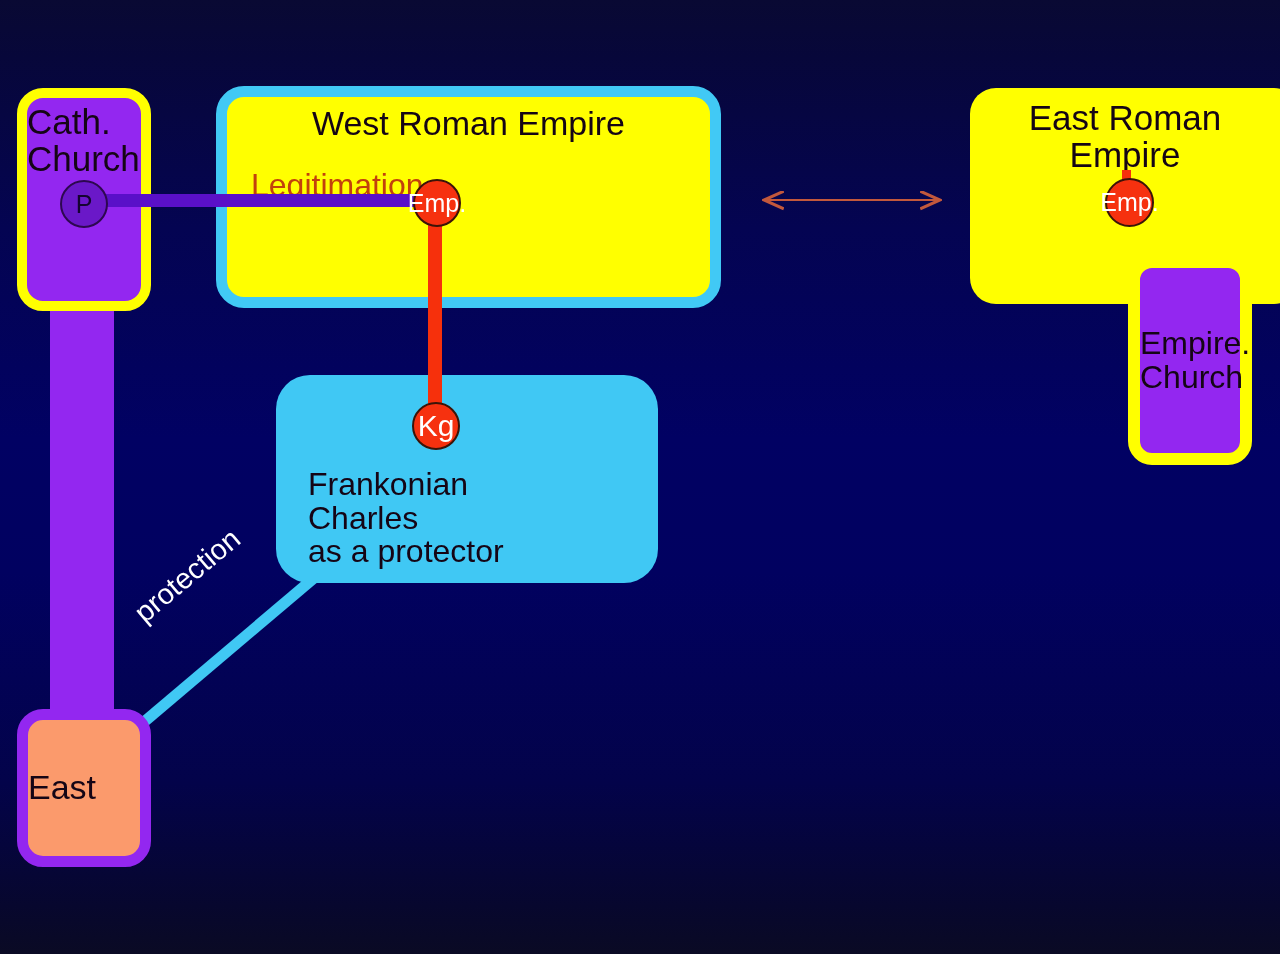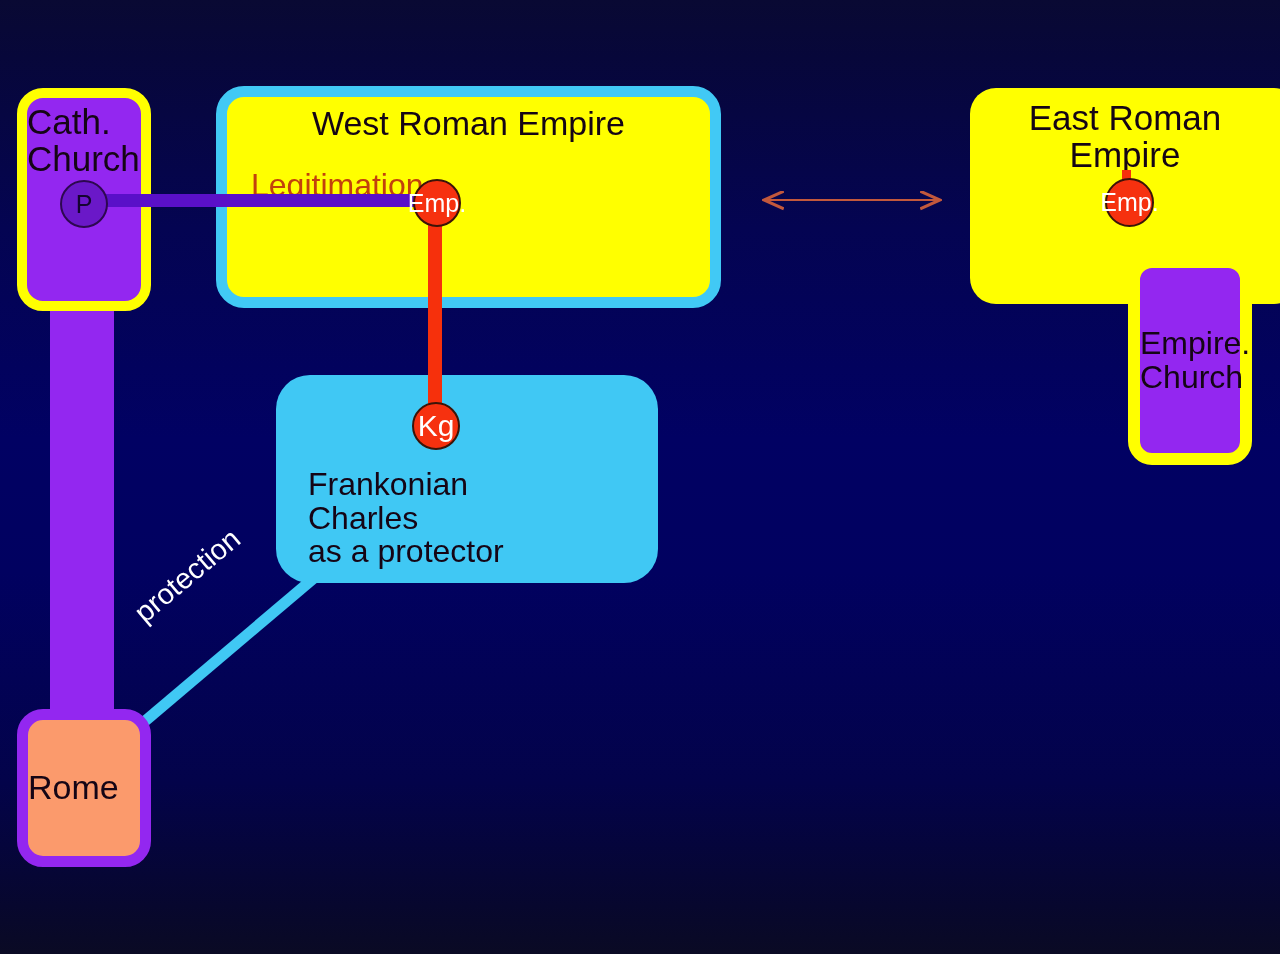--- a/index.html
+++ b/index.html
@@ -249,21 +249,21 @@
     <span class="line">Church</span>
   </div>
 
   <div class="node" id="frankonian">
     <span class="line">Frankonian</span>
     <span class="line">Charles</span>
     <span class="line">as a protector</span>
   </div>
 
   <div class="node" id="rome">
-    <span class="line">Rome</span>
+    <span class="line">East</span>
   </div>
 
   <div class="conn" id="red-vertical"></div>
   <div class="conn" id="east-emp-stub"></div>
   <div class="conn" id="legitimation-line"></div>
 
   <div class="badge" id="badge-pope">P</div>
   <div class="badge" id="badge-emp-west">Emp.</div>
   <div class="badge" id="badge-emp-east">Emp.</div>
   <div class="badge" id="badge-kg">Kg</div>

